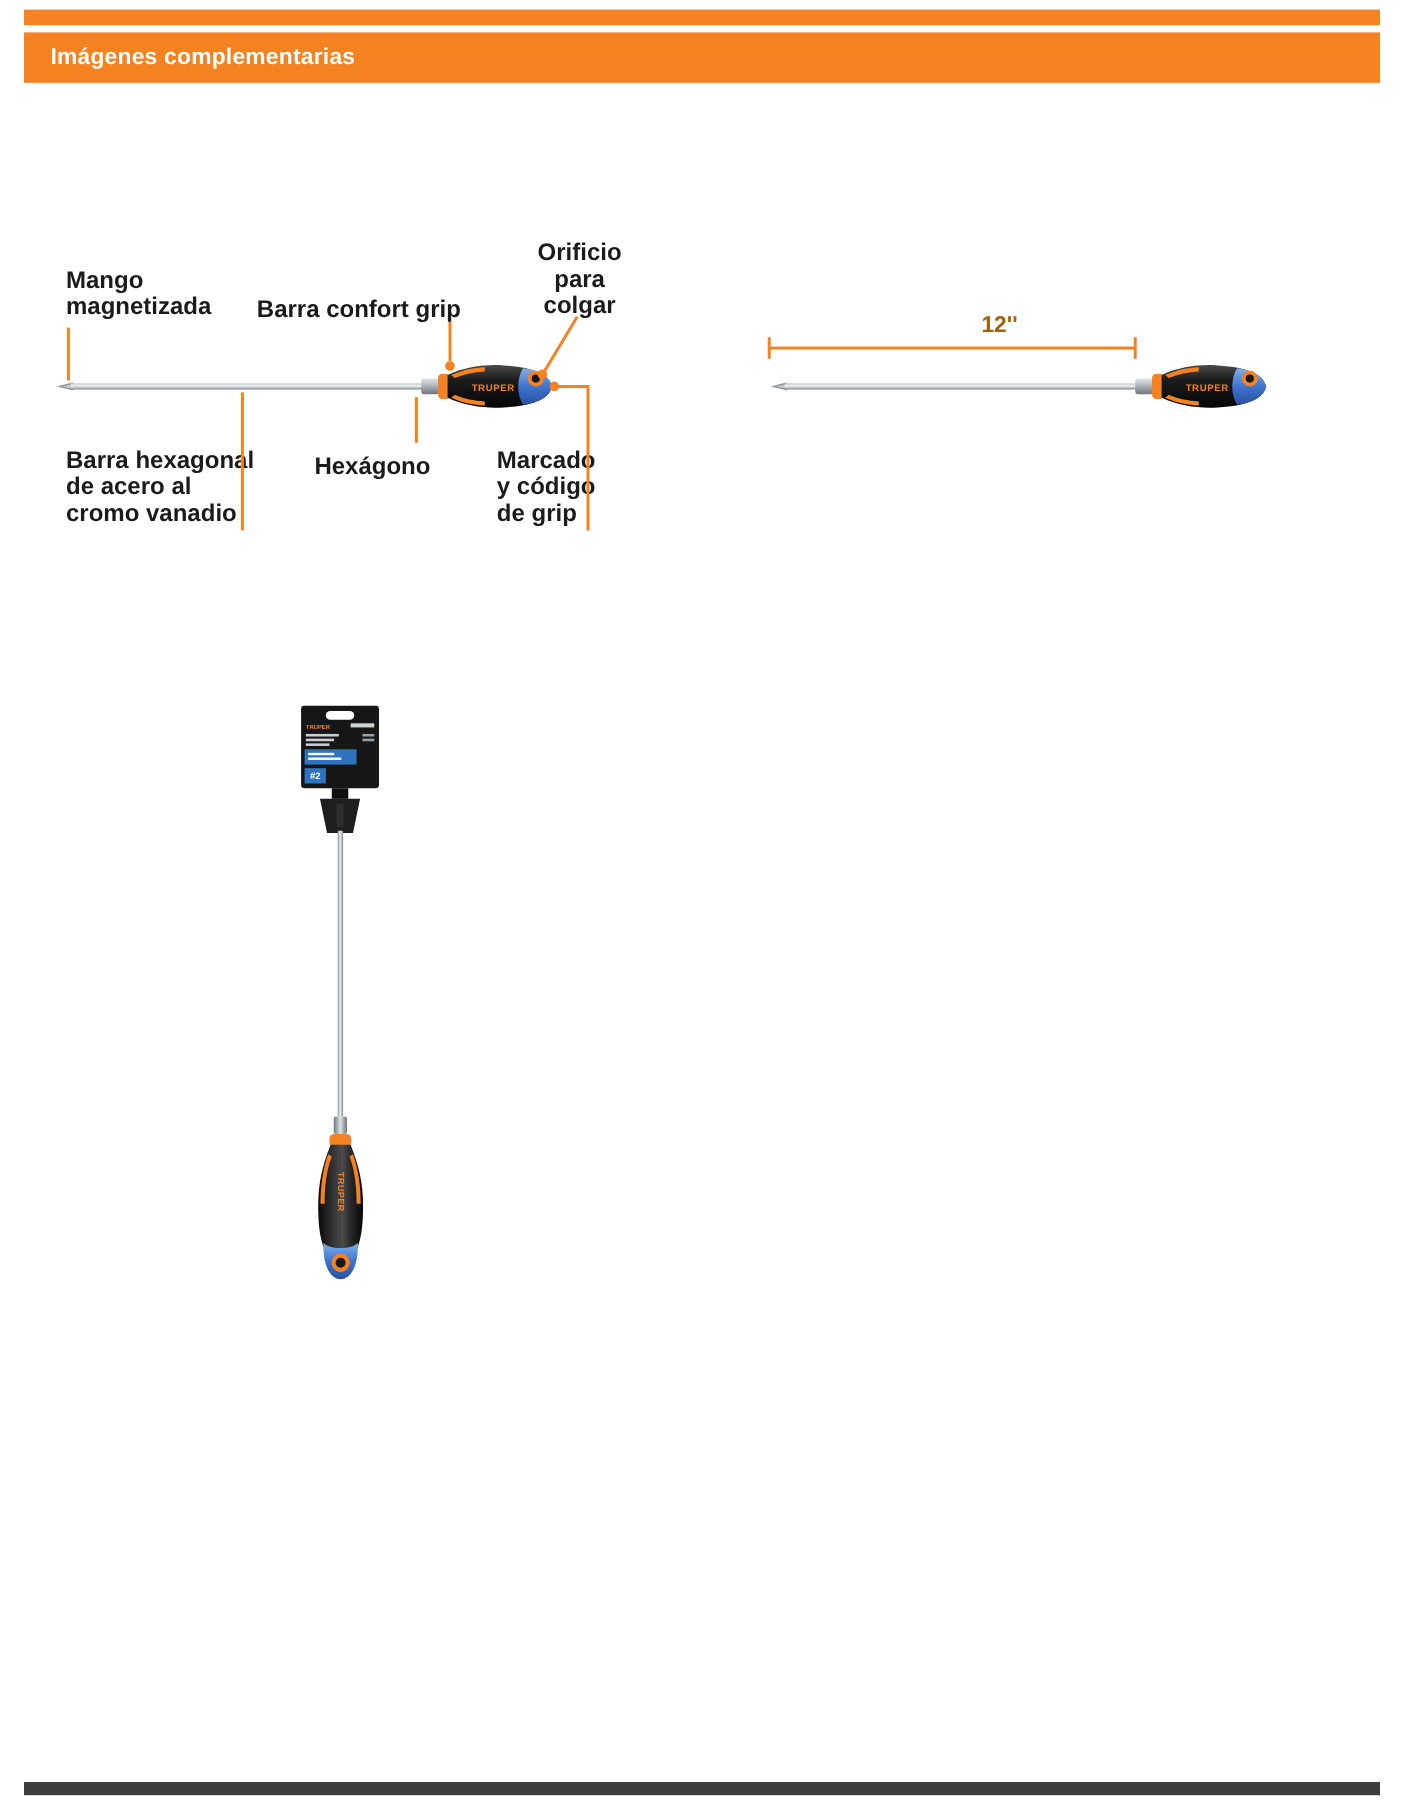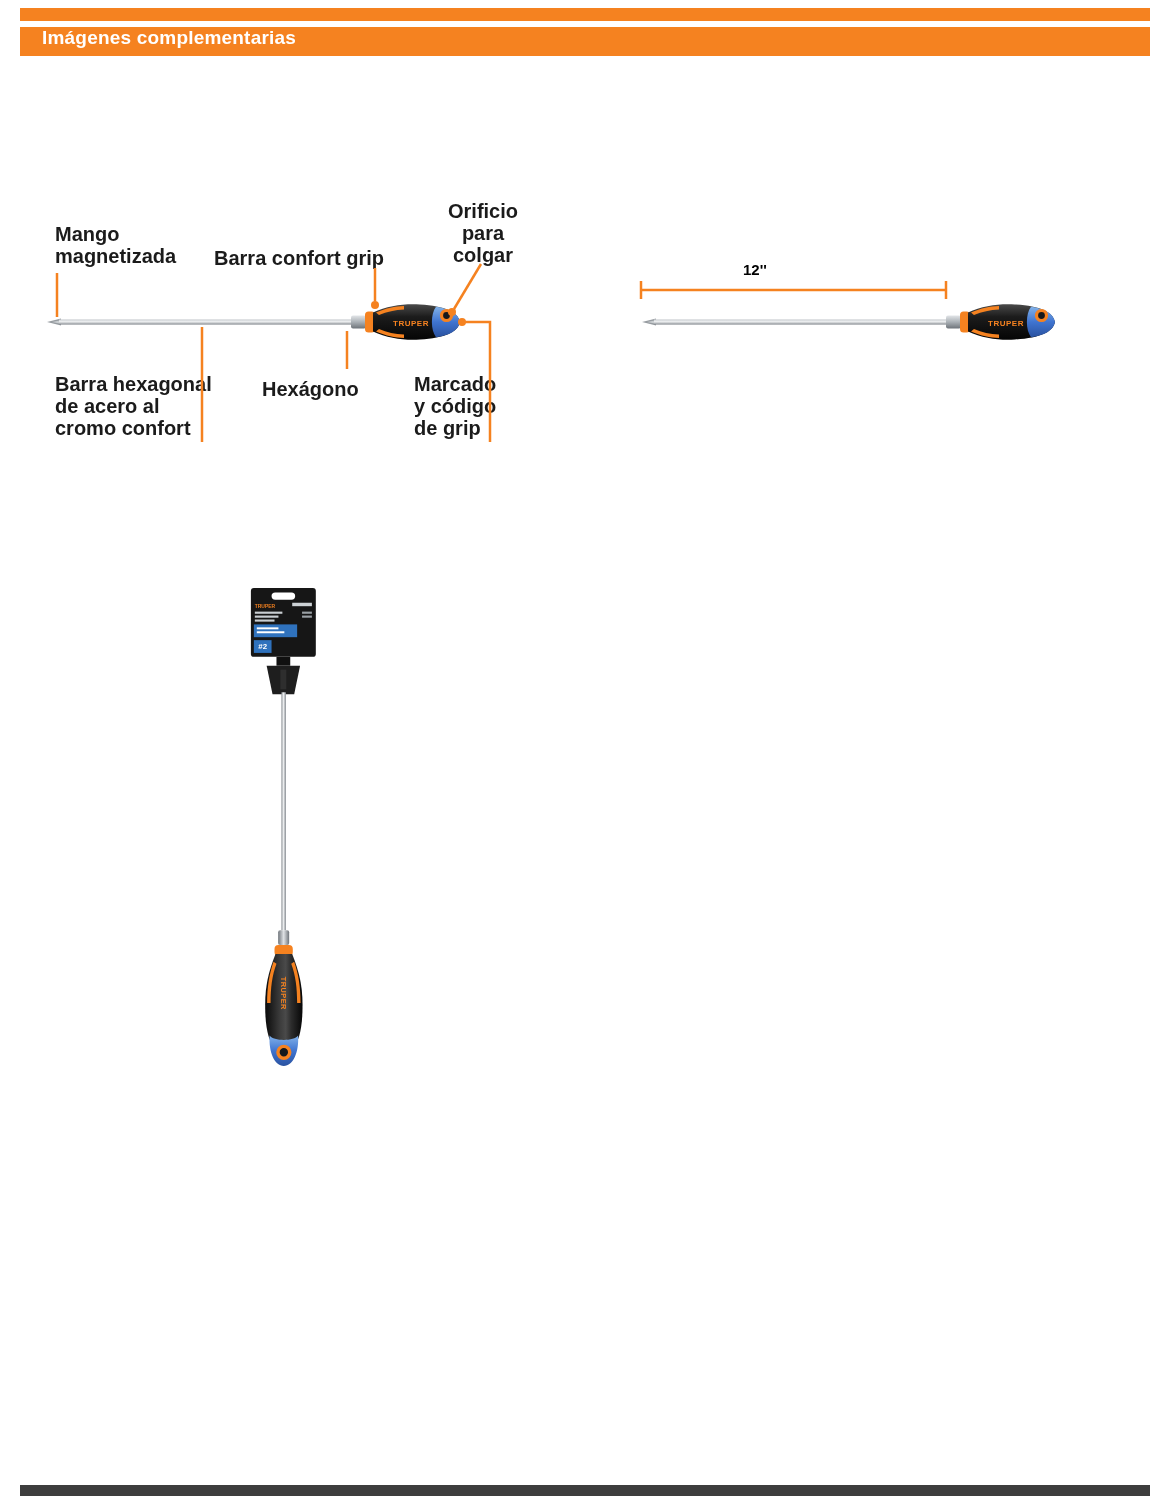--- a/index.html
+++ b/index.html
@@ -7,35 +7,35 @@
   body {
     width:1170px; height:1500px; position:relative; overflow:hidden;
     font-family:"Liberation Sans", sans-serif;
   }
   .abs { position:absolute; }
   .top-strip {
     position:absolute; left:20px; top:8px; width:1130px; height:13px;
     background:#F58220;
   }
   .header-bar {
-    position:absolute; left:20px; top:27px; width:1130px; height:29px;
-    background:#F58220; display:flex; 
+    position:absolute; left:20px; top:27px; width:1130px; height:42px;
+    background:#F58220; display:flex; align-items:center;
   }
   .header-bar span {
     color:#ffffff; font-weight:bold; font-size:19px; padding-left:22px;
     letter-spacing:0.2px;
   }
   .label {
     position:absolute; font-weight:bold; font-size:20px; line-height:22px;
     color:#1b1b1b; white-space:pre-line;
   }
   .label.center { text-align:center; }
   .dim-label {
-    position:absolute; font-weight:bold; font-size:15px; color:#000000;
-    text-align:left;
+    position:absolute; font-weight:bold; font-size:19px; color:#a16207;
+    text-align:right;
   }
   .footer-bar {
     position:absolute; left:20px; top:1485px; width:1130px; height:11px;
     background:#3d3d3d;
   }
   svg { display:block; }
   .overlay { pointer-events:none; }
 </style>
 </head>
 <body>
@@ -112,21 +112,21 @@
 </svg>
 
 <div class="label" style="left:55px; top:223px">Mango
 magnetizada</div>
 <div class="label" style="left:214px; top:247px">Barra confort grip</div>
 <div class="label center" style="left:441px; top:200px; width:84px">Orificio
 para
 colgar</div>
 <div class="label" style="left:55px; top:373px">Barra hexagonal
 de acero al
-cromo confort</div>
+cromo vanadio</div>
 <div class="label" style="left:262px; top:378px">Hexágono</div>
 <div class="label" style="left:414px; top:373px">Marcado
 y código
 de grip</div>
 
 <div class="dim-label" style="left:743px; top:261px; width:105px">12''</div>
 
 <svg class="abs overlay" style="left:0; top:0" width="1170" height="1500">
   <g stroke="#F58220" stroke-width="2.5" fill="none">
     <line x1="57" y1="273" x2="57" y2="317"></line>

